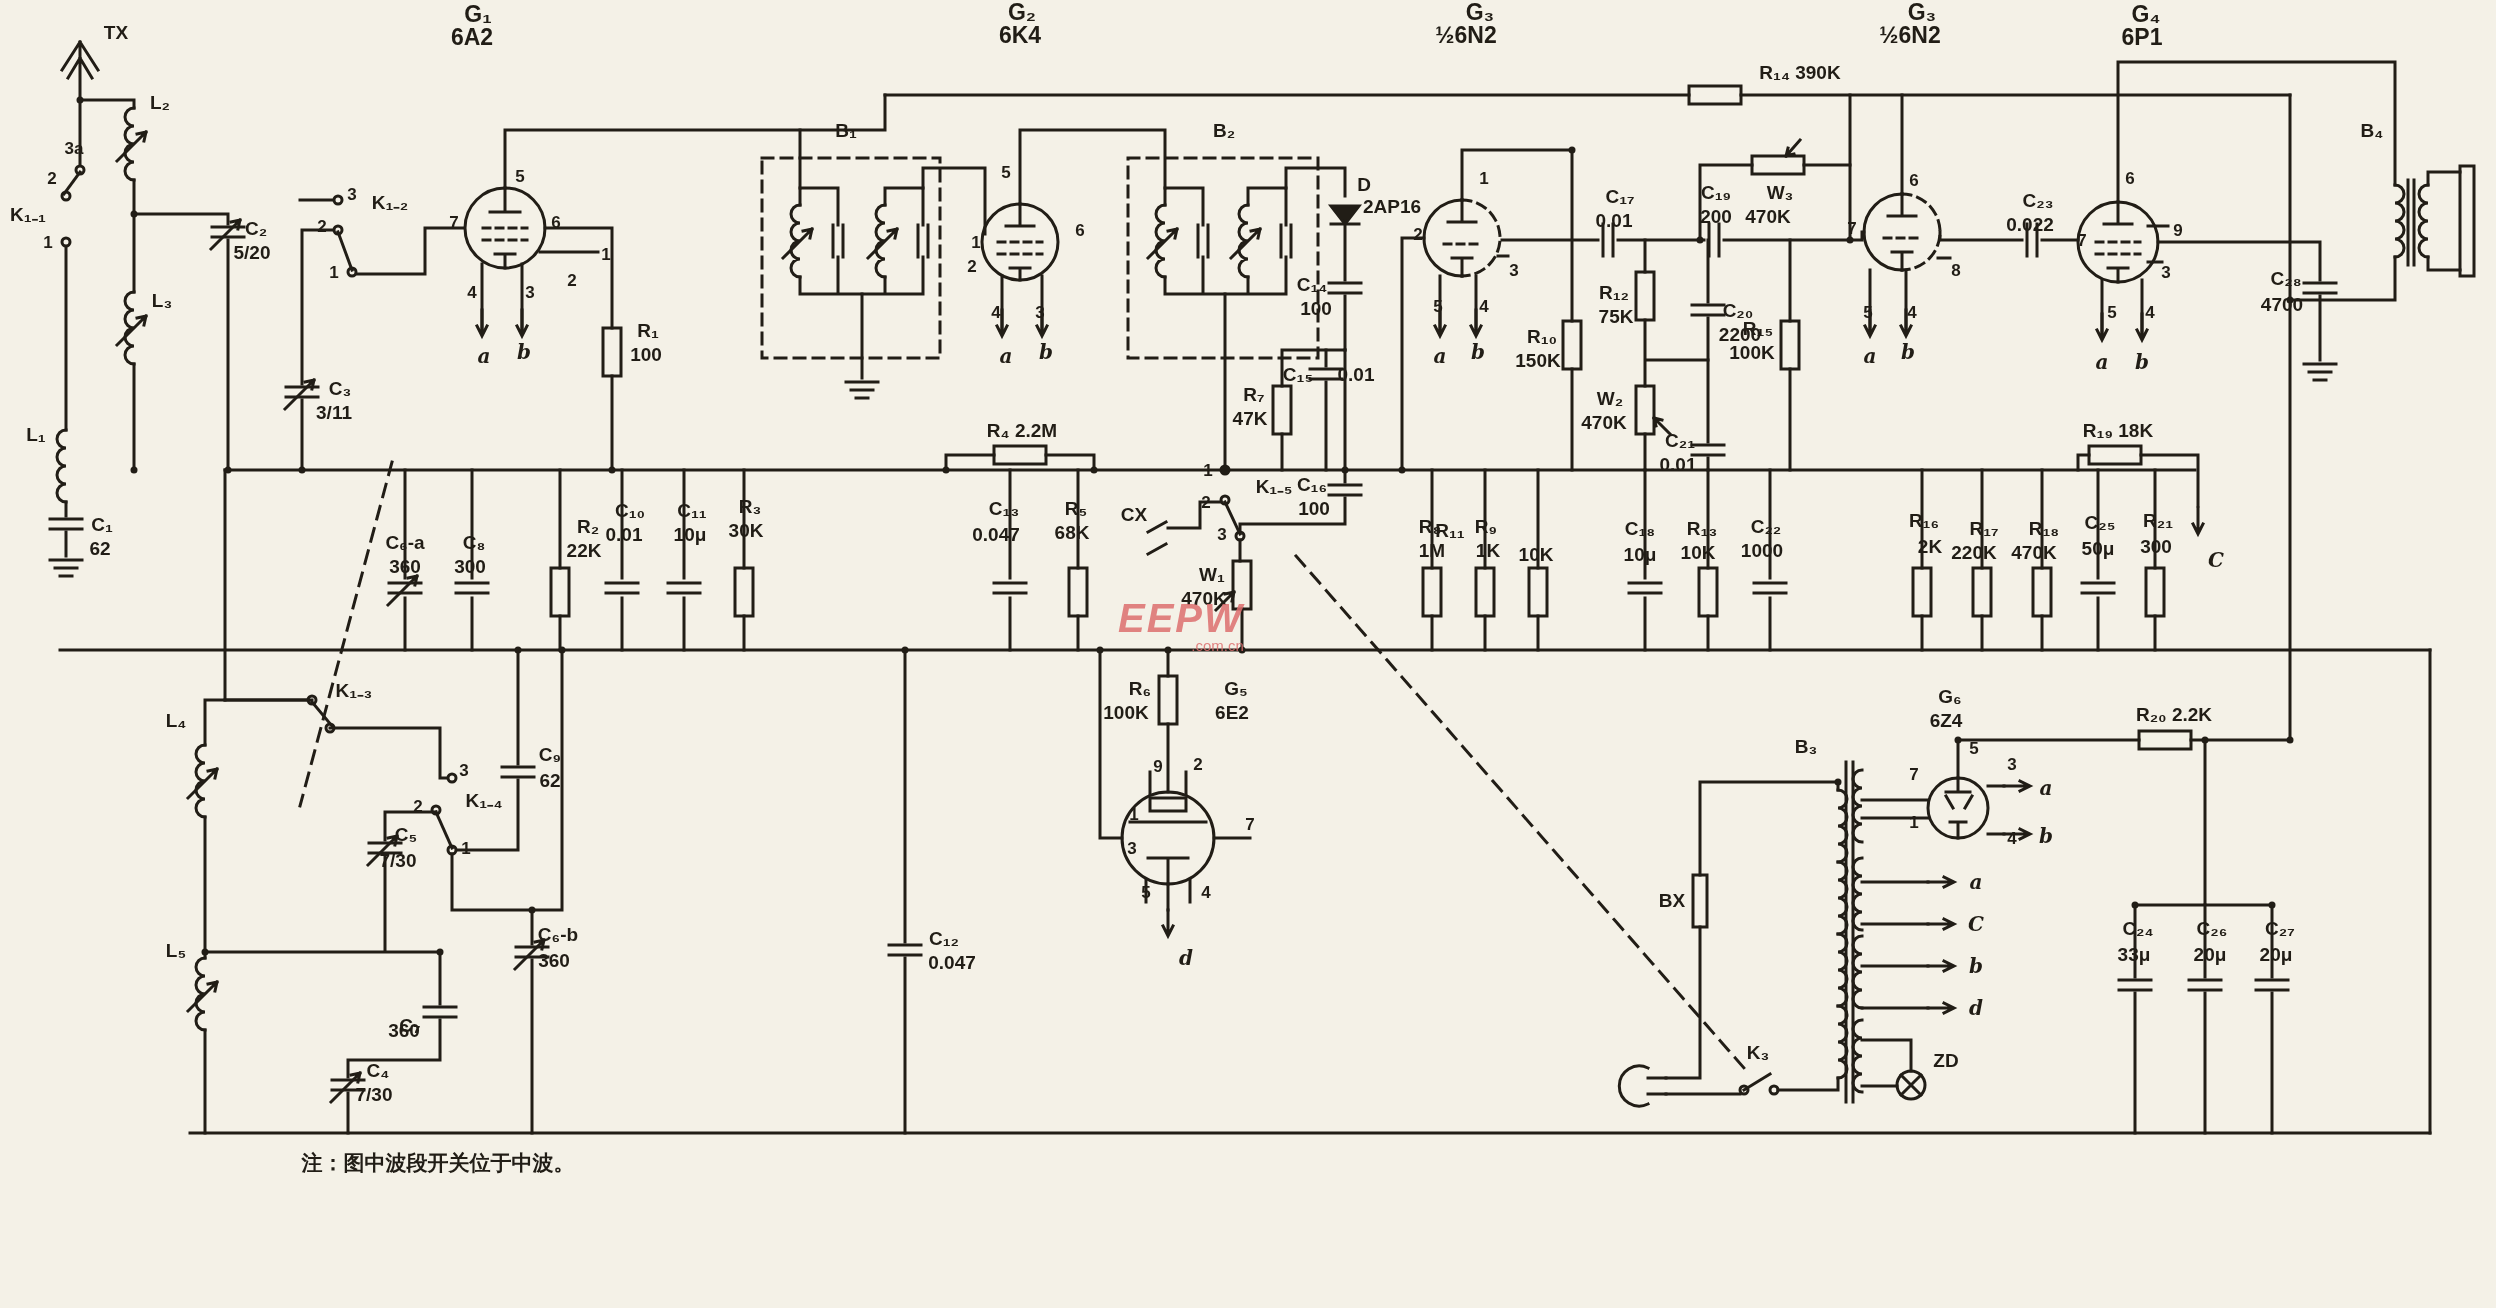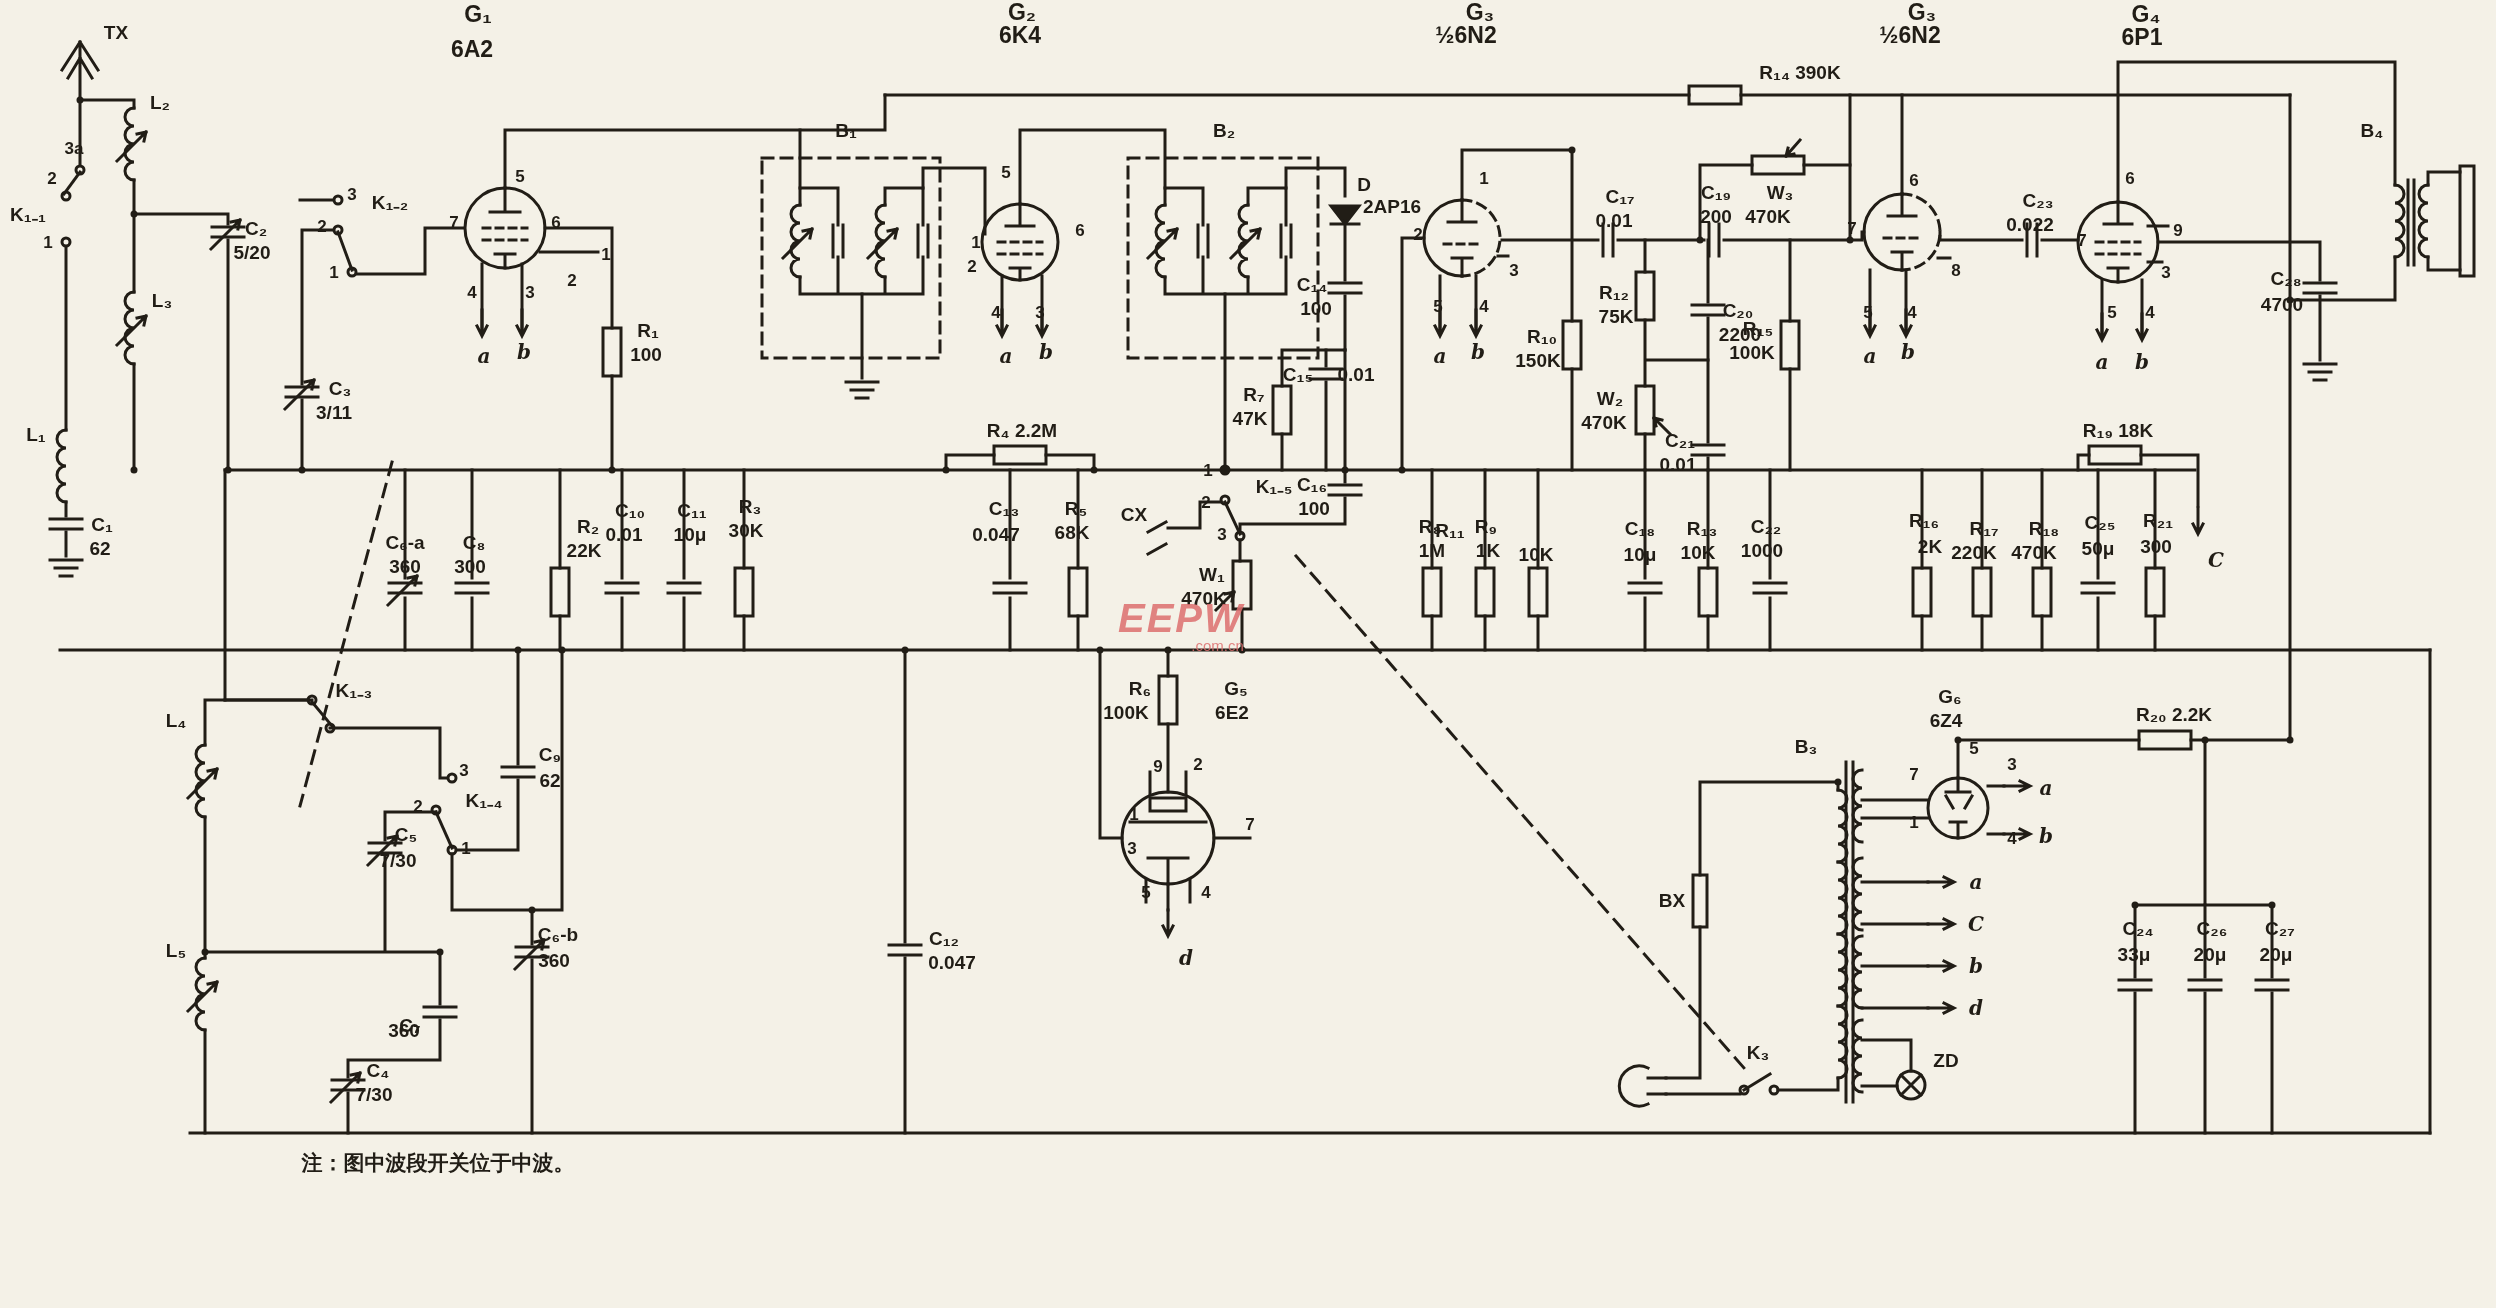--- a/index.html
+++ b/index.html
@@ -426,21 +426,21 @@
         <circle cx="2205" cy="740" r="3.5"></circle>
       <circle cx="2135" cy="905" r="3.5"></circle>
         <circle cx="2272" cy="905" r="3.5"></circle>
       <circle cx="1242" cy="650" r="3.5"></circle>
         <circle cx="1100" cy="650" r="3.5"></circle>
     </g>
   </svg>
 
   <div style="position:absolute;left:0;top:0;width:100%;height:100%;">
       <div class="lb tt" style="left: 478px; top: 14px;">G₁</div>
-      <div class="lb tt" style="left: 472px; top: 37px; margin-top: 12px;">6A2</div>
+      <div class="lb tt" style="left: 472px; top: 37px;">6A2</div>
       <div class="lb tt" style="left: 1022px; top: 12px;">G₂</div>
       <div class="lb tt" style="left: 1020px; top: 35px;">6K4</div>
       <div class="lb tt" style="left: 1480px; top: 12px;">G₃</div>
       <div class="lb tt" style="left: 1466px; top: 35px;">½6N2</div>
       <div class="lb tt" style="left: 1922px; top: 12px;">G₃</div>
       <div class="lb tt" style="left: 1910px; top: 35px;">½6N2</div>
       <div class="lb tt" style="left: 2146px; top: 14px;">G₄</div>
       <div class="lb tt" style="left: 2142px; top: 37px;">6P1</div>
       <div class="lb cm" style="left: 116px; top: 32px;">TX</div>
       <div class="lb pn" style="left: 74px; top: 148px;">3a</div>

